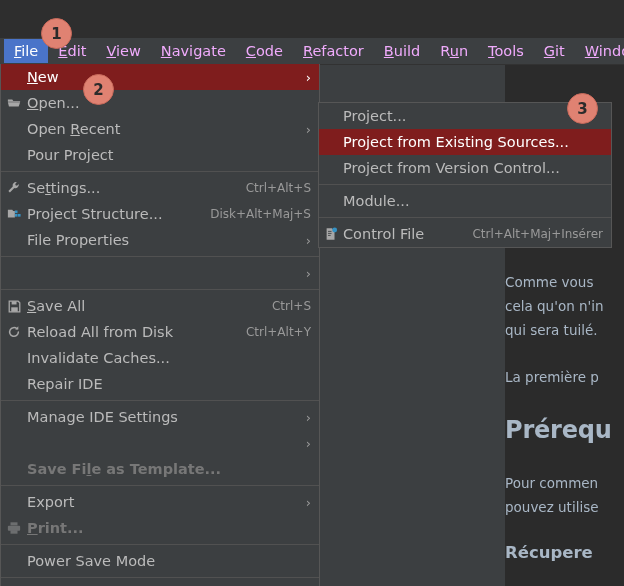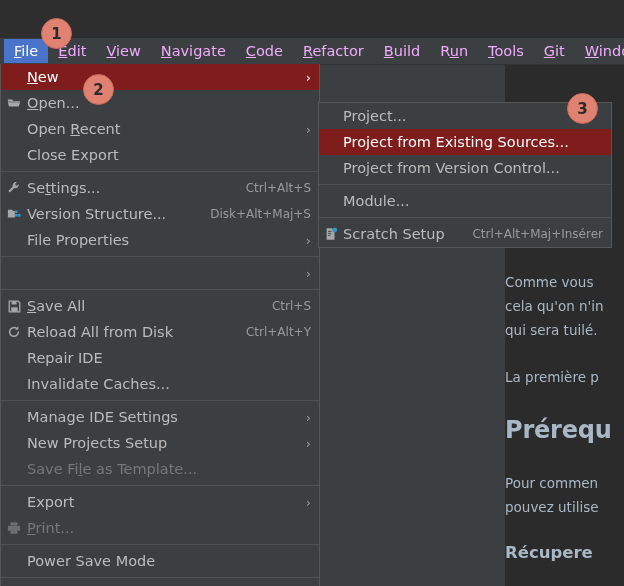--- a/index.html
+++ b/index.html
@@ -36,21 +36,21 @@
   #file-menu{position:absolute;left:0;top:64px;width:320px;background:#3c3f41;
              border:1px solid #565656;border-top:none;box-sizing:border-box;}
   .mi{position:relative;display:flex;align-items:center;height:26px;box-sizing:border-box;
       padding:0 8px 0 0;font-size:14.5px;color:#bbbbbb;white-space:nowrap;}
   .mi .ic{width:26px;min-width:26px;display:flex;align-items:center;justify-content:center;}
   .mi .lbl{flex:0 0 auto;line-height:18px;}
   .mi .sc{margin-left:auto;color:#999999;font-size:12px;padding-left:18px;}
   .mi .arr{margin-left:auto;color:#9a9a9a;font-size:13px;padding-left:16px;line-height:1;}
   .mi.sel{background:#7f1d1d;color:#ffffff;}
   .mi.sel .arr{color:#ffffff;}
-  .mi.dis{color:#777777;}
+  .mi.dis{color:#777777;font-weight:bold;}
   .mi.dis .ic svg{opacity:.45;}
   .mi .mn{text-decoration:underline;}
   .sep{height:1px;background:#515151;margin:3px 0;}
 
   
   #new-submenu{position:absolute;left:318px;top:62px;width:294px;background:#3c3f41;
                border:1px solid #565656;box-sizing:border-box;margin-top:40px;}
   #new-submenu .mi{height:26px;}
   #new-submenu .mi .ic{width:24px;min-width:24px;}
 
@@ -116,42 +116,42 @@
       </span>
       <span class="lbl"><span class="mn">O</span>pen...</span>
     </div>
     <div class="mi">
       <span class="ic"></span>
       <span class="lbl">Open <span class="mn">R</span>ecent</span>
       <span class="arr">›</span>
     </div>
     <div class="mi">
       <span class="ic"></span>
-      <span class="lbl">Close Export</span>
+      <span class="lbl">Pour Project</span>
     </div>
     <div class="sep"></div>
     <div class="mi">
       <span class="ic">
         <svg width="14" height="14" viewBox="0 0 16 16">
           <path d="M11.2 1.2a4 4 0 0 0-4.6 5.2L1.6 11.4 3.3 13l5-5a4 4 0 0 0 5.1-4.7l-2 2-1.6-.4-.4-1.6z" fill="#a7a7a7"></path>
         </svg>
       </span>
       <span class="lbl">Se<span class="mn">t</span>tings...</span>
       <span class="sc">Ctrl+Alt+S</span>
     </div>
     <div class="mi">
       <span class="ic">
         <svg width="14" height="14" viewBox="0 0 16 16">
           <path d="M1 3h5l1 1.5h2V12H1z" fill="#a7a7a7"></path>
           <rect x="9" y="4" width="3" height="3" fill="#3592c4"></rect>
           <rect x="12.5" y="8" width="3" height="3" fill="#3592c4"></rect>
           <rect x="9" y="8" width="3" height="3" fill="#3592c4"></rect>
         </svg>
       </span>
-      <span class="lbl">Version Structure...</span>
+      <span class="lbl">Project Structure...</span>
       <span class="sc">Disk+Alt+Maj+S</span>
     </div>
     <div class="mi">
       <span class="ic"></span>
       <span class="lbl">File Properties</span>
       <span class="arr">›</span>
     </div>
     <div class="sep"></div>
     <div class="mi">
       <span class="ic"></span>
@@ -174,35 +174,34 @@
         <svg width="14" height="14" viewBox="0 0 16 16">
           <path d="M13 8a5 5 0 1 1-1.6-3.7" fill="none" stroke="#a7a7a7" stroke-width="1.7" stroke-linecap="round"></path>
           <path d="M12.9 1.4v3.6h-3.6z" fill="#a7a7a7"></path>
         </svg>
       </span>
       <span class="lbl">Reload All from Disk</span>
       <span class="sc">Ctrl+Alt+Y</span>
     </div>
     <div class="mi">
       <span class="ic"></span>
+      <span class="lbl">Invalidate Caches...</span>
+    </div>
+    <div class="mi">
+      <span class="ic"></span>
       <span class="lbl">Repair IDE</span>
     </div>
-    <div class="mi">
-      <span class="ic"></span>
-      <span class="lbl">Invalidate Caches...</span>
-    </div>
     <div class="sep"></div>
     <div class="mi">
       <span class="ic"></span>
       <span class="lbl">Manage IDE Settings</span>
       <span class="arr">›</span>
     </div>
     <div class="mi">
       <span class="ic"></span>
-      <span class="lbl">New Projects Setup</span>
       <span class="arr">›</span>
     </div>
     <div class="mi dis">
       <span class="ic"></span>
       <span class="lbl">Save Fi<span class="mn">l</span>e as Template...</span>
     </div>
     <div class="sep"></div>
     <div class="mi">
       <span class="ic"></span>
       <span class="lbl">Export</span>
@@ -250,21 +249,21 @@
     </div>
     <div class="sep"></div>
     <div class="mi">
       <span class="ic">
         <svg width="14" height="14" viewBox="0 0 16 16">
           <path d="M3 1.5h6l3 3v10H3z" fill="#a7a7a7"></path>
           <path d="M4.6 5h4M4.6 7.3h4M4.6 9.6h3" stroke="#3c3f41" stroke-width="1"></path>
           <circle cx="12.2" cy="3.4" r="2.8" fill="#3592c4"></circle>
         </svg>
       </span>
-      <span class="lbl">Scratch Setup</span>
+      <span class="lbl">Control File</span>
       <span class="sc">Ctrl+Alt+Maj+Insérer</span>
     </div>
   </div>
 
 <div id="badge-layer">
     <div class="badge" style="left: 41px; top: 18px; width: 31px; height: 31px;">1</div>
     <div class="badge" style="left: 83px; top: 74px; width: 31px; height: 31px;">2</div>
     <div class="badge" style="left: 567px; top: 93px; width: 31px; height: 31px;">3</div>
   </div>
 

